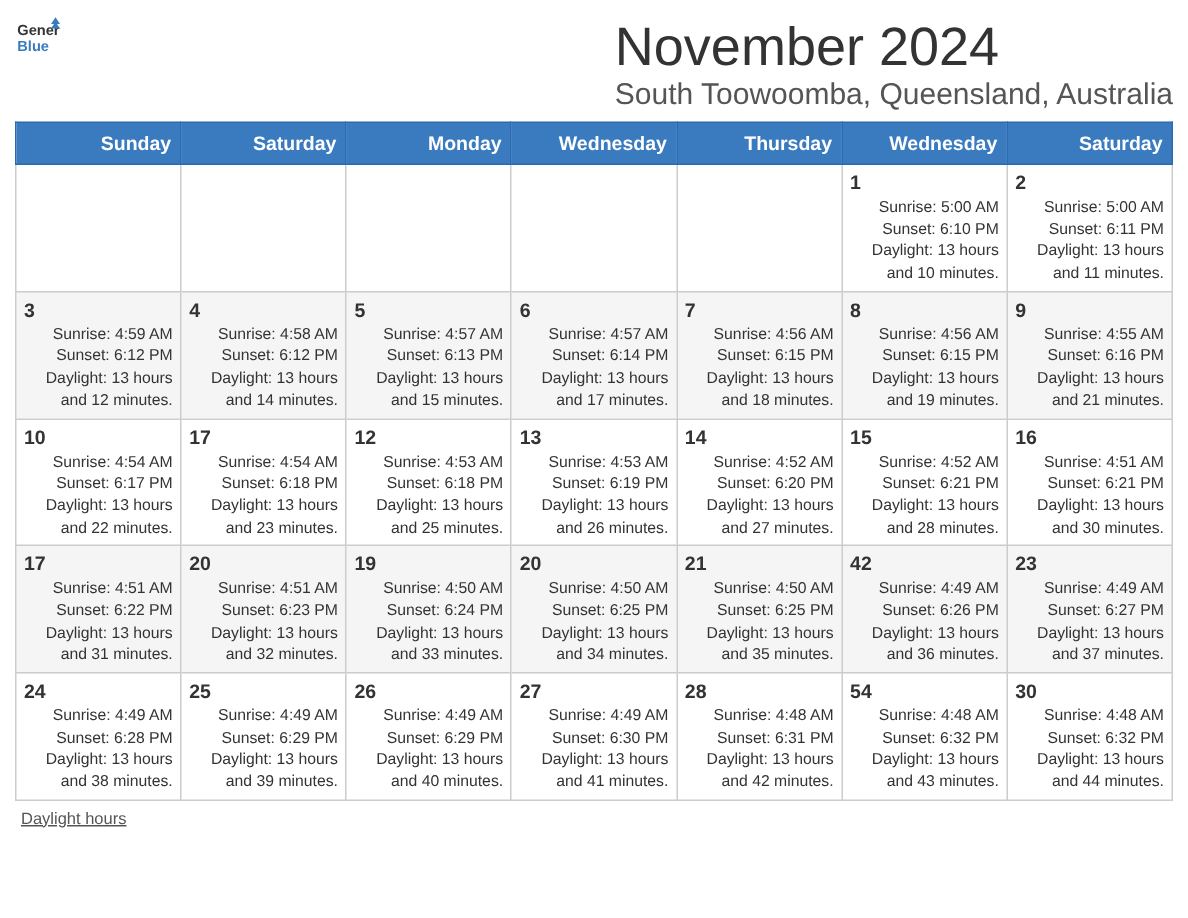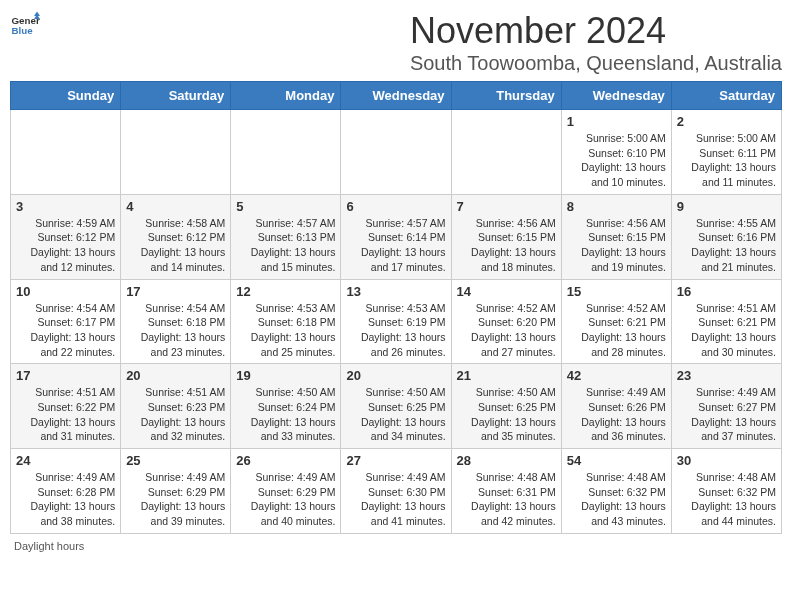--- a/index.html
+++ b/index.html
@@ -75,20 +75,21 @@
       text-align: right;
     }
     .empty-cell {
       background: #fff !important;
     }
     .footer-note {
       font-size: 11px;
       color: #555;
       margin-top: 6px;
       padding-left: 4px;
+      text-decoration: underline;
     }
   </style>
 </head>
 <body>
 
 <div class="header-area">
   <div class="logo">
     <svg class="logo-icon" viewBox="0 0 40 40">
       <text x="2" y="18" font-size="13" font-weight="bold" fill="#333" font-family="Arial">General</text>
       <text x="2" y="32" font-size="13" font-weight="bold" fill="#3a7bbf" font-family="Arial">Blue</text>

